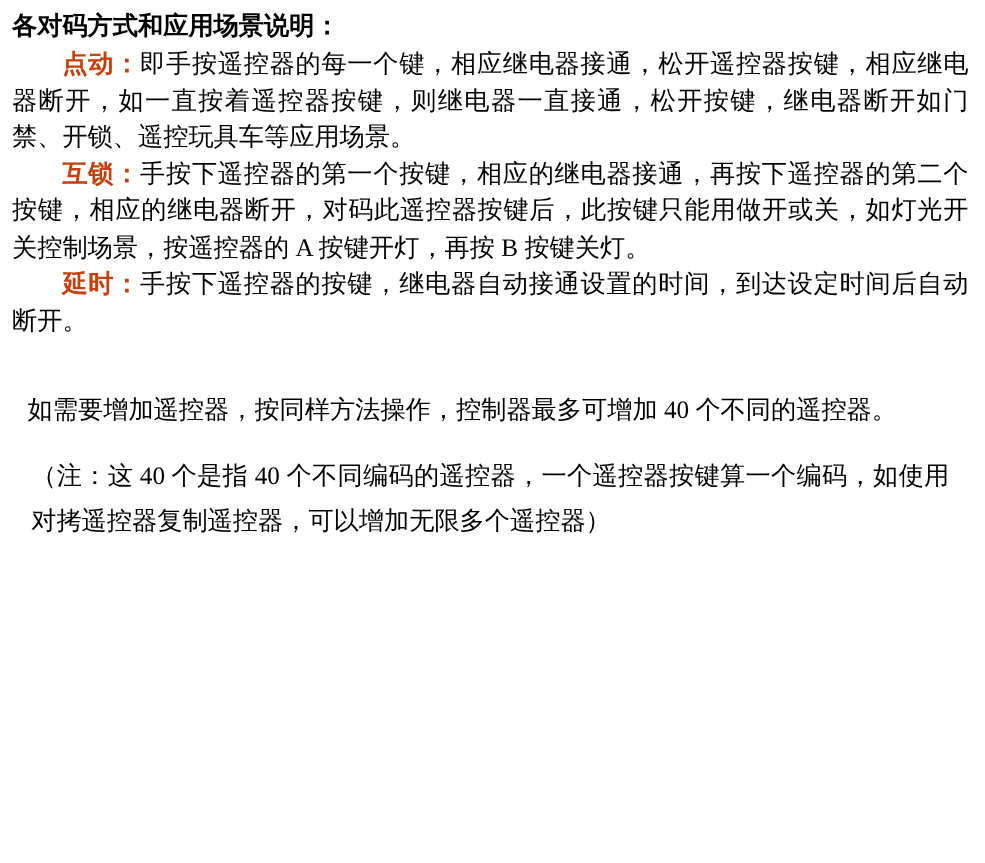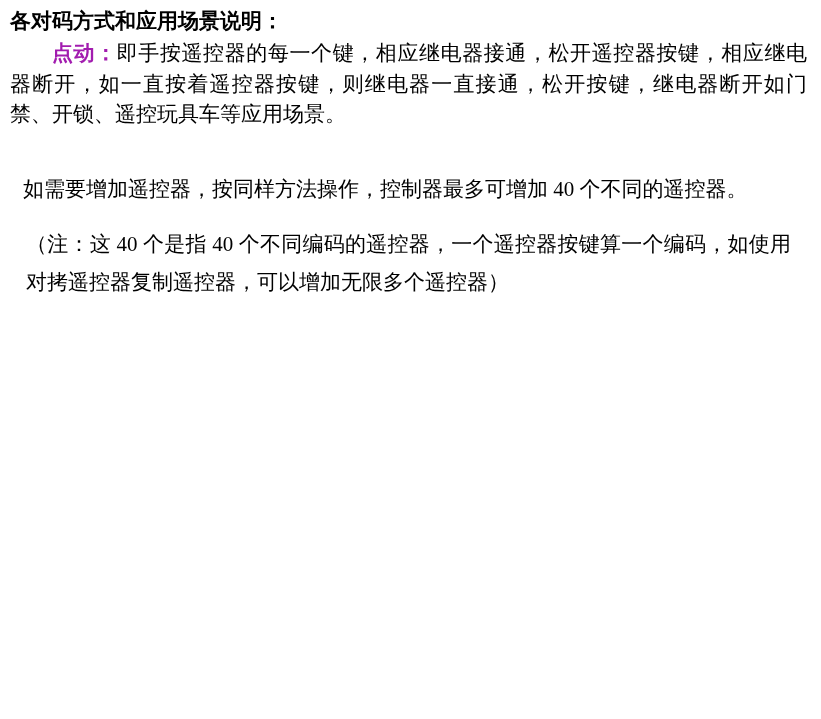--- a/index.html
+++ b/index.html
@@ -34,21 +34,21 @@
     margin: 0;
     font-size: 21px;
     line-height: 30.5px;
     text-align: justify;
     text-justify: inter-ideograph;
   }
   p.indent {
     text-indent: 42px;
   }
   .kw {
-    color: #a21caf;
+    color: #c2410c;
     font-weight: 700;
   }
   .blk {
     color: #000000;
   }
   .spacer-lg {
     height: 26px;
   }
   p.loose {
     margin: 13px;
@@ -71,21 +71,27 @@
 <div class="page">
   <div class="doc-body">
 
     <div class="title">各对码方式和应用场景说明：</div>
 
     <p class="para indent">
       <span class="kw">点动：</span><span class="blk">即手按遥控器的每一个键，相应继电器接通，松开遥控器按键，相应继电器断开，如一直按着遥控器按键，则继电器一直接通，松开按键，继电器断开如门禁、开锁、遥控玩具车等应用场景。</span>
     </p>
 
 
+    <p class="para indent">
+      <span class="kw">互锁：</span><span class="blk">手按下遥控器的第一个按键，相应的继电器接通，再按下遥控器的第二个按键，相应的继电器断开，对码此遥控器按键后，此按键只能用做开或关，如灯光开关控制场景，按遥控器的 A 按键开灯，再按 B 按键关灯。</span>
+    </p>
 
+    <p class="para indent">
+      <span class="kw">延时：</span><span class="blk">手按下遥控器的按键，继电器自动接通设置的时间，到达设定时间后自动断开。</span>
+    </p>
 
 
     <div class="spacer-lg"></div>
 
     <p class="loose">如需要增加遥控器，按同样方法操作，控制器最多可增加 40 个不同的遥控器。</p>
 
     <p class="loose-note">（注：这 40 个是指 40 个不同编码的遥控器，一个遥控器按键算一个编码，如使用对拷遥控器复制遥控器，可以增加无限多个遥控器）</p>
 
   </div>
 </div>

